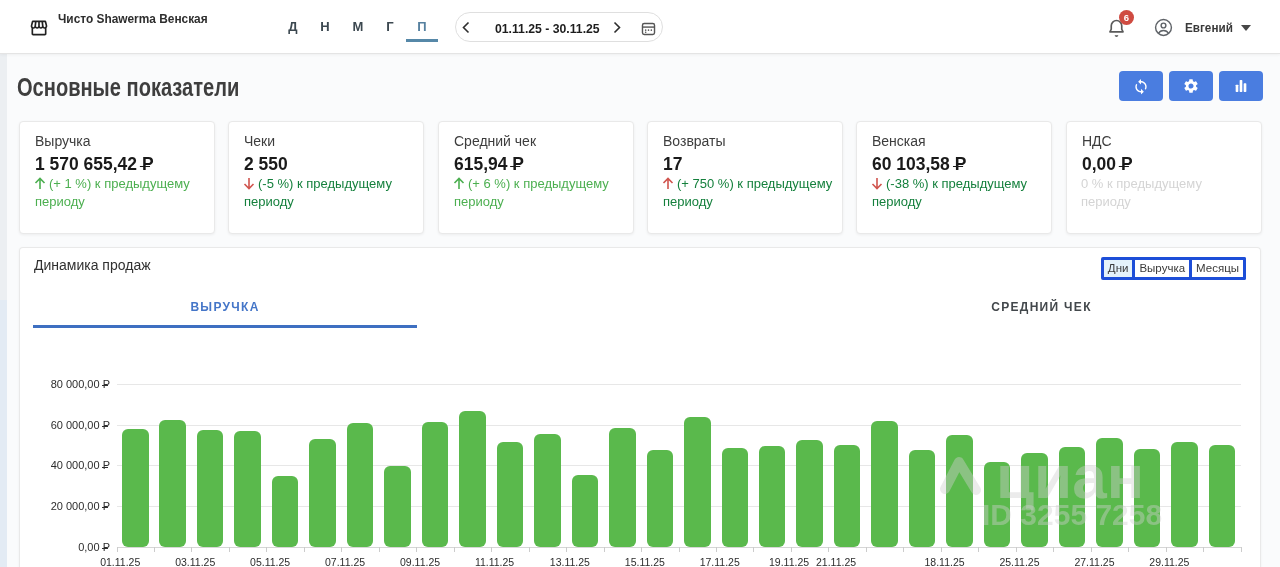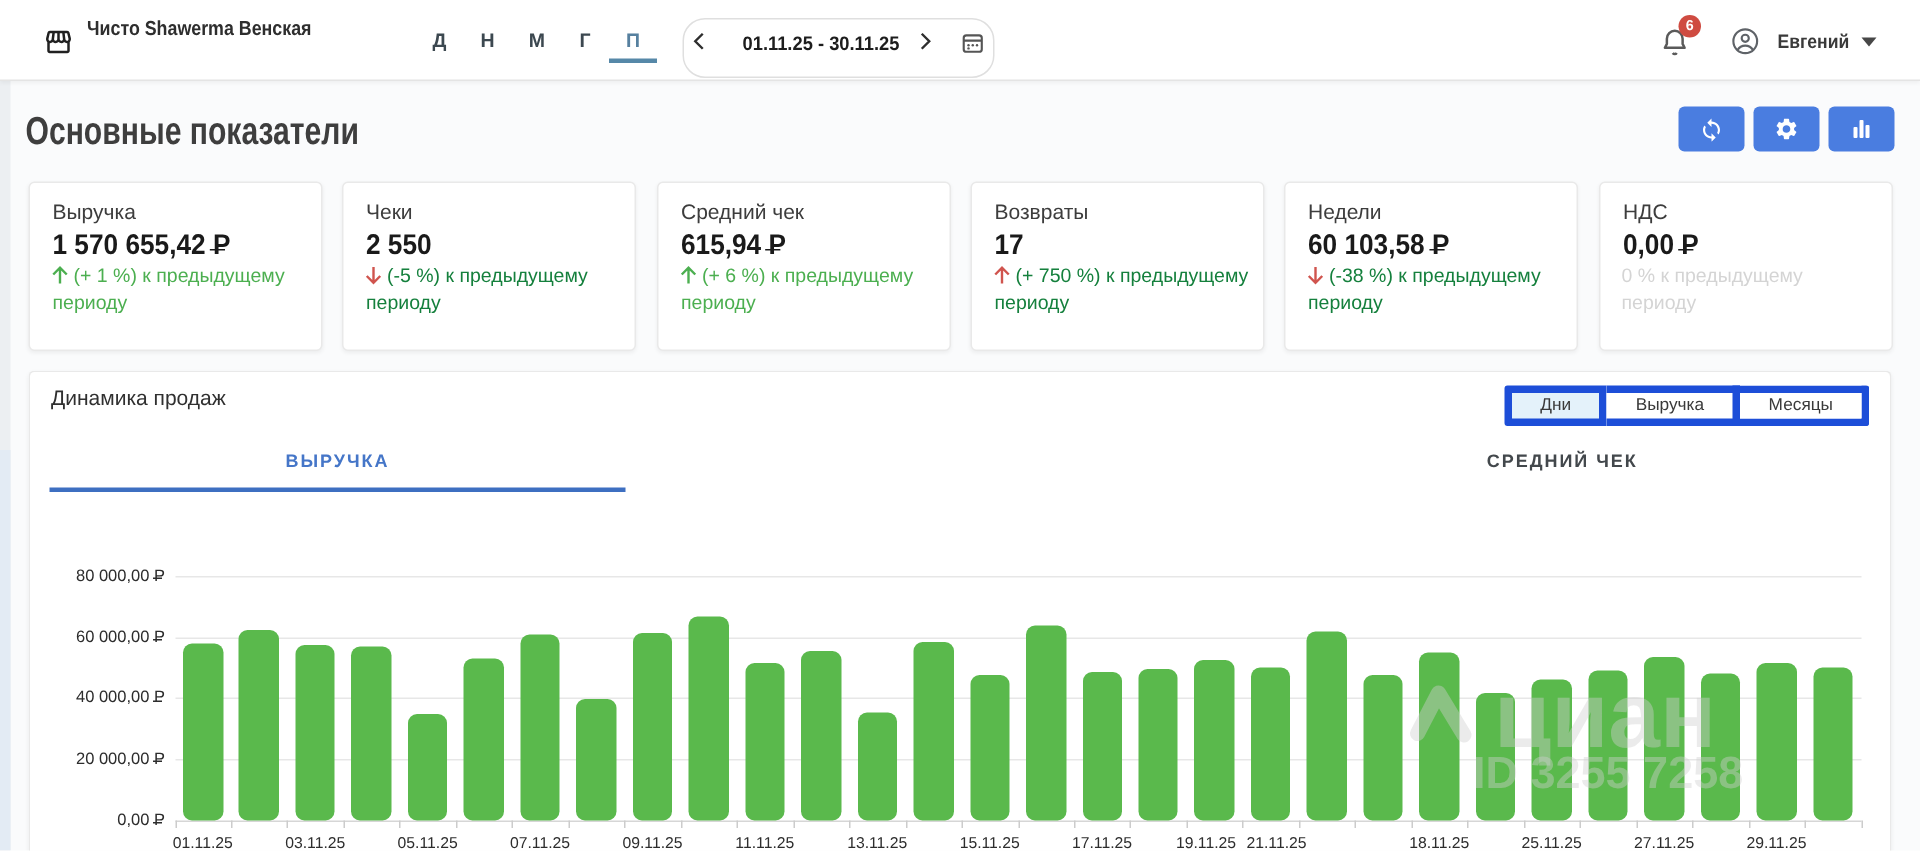--- a/index.html
+++ b/index.html
@@ -6,47 +6,47 @@
 body{font-family:"Liberation Sans",sans-serif;background:#fafbfc;position:relative;color:#333}
 .abs{position:absolute}
 .rub{display:inline-block;position:relative}
 .rub::after{content:"";position:absolute;left:-2px;bottom:7.6px;width:11px;height:1.8px;background:currentColor}
 .rubS{display:inline-block;position:relative}
 .rubS::after{content:"";position:absolute;left:-1px;bottom:3.8px;width:6px;height:1px;background:currentColor}
 
 #topbar{position:absolute;left:0;top:0;width:1280px;height:54px;background:#fff;border-bottom:1px solid #e4e4e4;box-shadow:0 1px 3px rgba(0,0,0,0.05);z-index:5}
 #ttl{position:absolute;left:58px;top:11px;font-size:13.5px;font-weight:bold;color:#2e2e2e;transform:scaleX(0.88);transform-origin:left center;white-space:nowrap}
 .ptab{position:absolute;top:19px;width:34px;text-align:center;font-size:13px;font-weight:bold;color:#3c4850}
-#pill{position:absolute;left:455px;top:12px;width:208px;height:40px;border:1px solid #dfdfdf;border-radius:15px;background:#fff}
+#pill{position:absolute;left:455px;top:12px;width:208px;height:30px;border:1px solid #dfdfdf;border-radius:15px;background:#fff}
 #pdate{position:absolute;left:39px;top:8px;font-size:13px;color:#1d1d1d;font-weight:bold;transform:scaleX(0.94);transform-origin:left center;white-space:nowrap}
 
 #h1{position:absolute;left:17px;top:72px;font-size:26px;font-weight:bold;color:#3e3e3e;transform:scaleX(0.772);transform-origin:left top;white-space:nowrap}
 .hbtn{position:absolute;top:71px;width:44px;height:30px;background:#4a7de0;border-radius:4px}
 .hbtn svg{position:absolute;left:50%;top:50%;transform:translate(-50%,-50%)}
 
 .card{position:absolute;top:121px;width:196px;height:113px;background:#fff;border:1px solid #e9e9e9;border-radius:4px;box-shadow:0 1px 3px rgba(0,0,0,0.06)}
 .ct{position:absolute;left:15px;top:11px;font-size:14px;color:#3d3d3d}
 .cv{position:absolute;left:15px;top:31px;font-size:19px;font-weight:bold;color:#1a1a1a;white-space:nowrap;transform:scaleX(0.92);transform-origin:left center}
 .cd{position:absolute;left:14px;top:53px;font-size:13px;line-height:17.5px;white-space:nowrap}
 .green{color:#4caf50}.red{color:#15803d}.grey{color:#d4d4d4}
 .darr{display:inline-block;vertical-align:-2px;margin-right:3px}
 
 #chart{position:absolute;left:19px;top:247px;width:1242px;height:330px;background:#fff;border:1px solid #e9e9e9;border-bottom:none;border-radius:4px 4px 0 0;box-shadow:0 1px 3px rgba(0,0,0,0.05)}
 #dyn{position:absolute;left:14px;top:9px;font-size:14px;color:#303030}
 #seg{position:absolute;right:14px;top:9px;display:flex;font-size:11.5px;color:#3a3a3a}
-#seg div{border:5px solid #1d4ed8;padding:2px 19px 3px;background:#fff}
+#seg div{border:3px solid #1d4ed8;padding:2px 4px 3px;background:#fff}
 #seg div:first-child{background:#e4f2fa;border-radius:2px 0 0 2px}
 #seg div:nth-child(2){border-left:none}
 #seg div:last-child{border-left:none;border-radius:0 2px 2px 0}
 .btab{position:absolute;top:39px;height:44px;width:405px;text-align:center;font-size:12px;font-weight:bold;letter-spacing:1.3px;line-height:41px;color:#43484c}
 #underline{position:absolute;left:13px;top:77px;width:384px;height:3px;background:#3e6fc1}
 .gl{position:absolute;height:1px;background:#e7e7e7}
 .ylab{position:absolute;width:82px;text-align:right;font-size:11px;color:#2d2d2d;white-space:nowrap}
 .bar{position:absolute;background:#5ab94c;border-radius:6px}
-.xlab{position:absolute;width:70px;text-align:center;font-size:10.5px;color:#2d2d2d}
+.xlab{position:absolute;width:70px;text-align:left;font-size:10.5px;color:#2d2d2d}
 .tick{position:absolute;width:1px;height:5px;background:#ccc}
 
 #wm{position:absolute;left:930px;top:440px;width:290px;height:100px;color:rgba(208,208,208,0.42);z-index:9}
 </style></head>
 <body>
 <div id="topbar">
   <svg class="abs" style="left:29px;top:18px" width="20" height="20" viewBox="0 0 24 24" fill="#212121">
       <path d="M21.9 8.89l-1.05-4.37c-.22-.9-1-1.52-1.91-1.52H5.05c-.9 0-1.69.63-1.9 1.52L2.1 8.89c-.24 1.02-.02 2.06.62 2.88.08.11.19.19.28.29V19c0 1.1.9 2 2 2h14c1.1 0 2-.9 2-2v-6.94c.09-.09.2-.18.28-.28.64-.82.87-1.87.62-2.89zm-2.99-3.9l1.05 4.37c.1.42.01.84-.25 1.17-.14.18-.44.47-.94.47-.61 0-1.14-.49-1.21-1.14L16.98 5l1.93-.01zM13 5h1.96l.54 4.52c.05.39-.07.78-.33 1.07-.22.26-.54.41-.95.41-.67 0-1.22-.59-1.22-1.31V5zM8.49 9.52L9.04 5H11v4.69c0 .72-.55 1.31-1.29 1.31-.34 0-.65-.15-.89-.41-.25-.29-.37-.68-.33-1.07zm-4.45-.16L5.05 5h1.97l-.58 4.86c-.08.65-.6 1.14-1.21 1.14-.49 0-.8-.29-.93-.47-.27-.32-.36-.75-.26-1.17zM5 19v-6.03c.08.01.15.03.23.03.87 0 1.66-.36 2.24-.95.6.6 1.4.95 2.31.95.87 0 1.65-.36 2.23-.93.59.57 1.39.93 2.29.93.84 0 1.64-.35 2.24-.95.58.59 1.37.95 2.24.95.08 0 .15-.02.23-.03V19H5z"></path>
     </svg>
   <div id="ttl">Чисто Shawerma Венская</div>
@@ -131,21 +131,21 @@
       </svg>(+ 6 %) к предыдущему<br><span style="margin-left:1px">периоду</span></div>
 </div>
 <div class="card" style="left:647px">
   <div class="ct">Возвраты</div>
   <div class="cv">17</div>
   <div class="cd red"><svg class="darr" width="12" height="13" viewBox="0 0 12 13" fill="none" stroke="#d0544e" stroke-width="1.6">
         <path d="M6 12 V1.5 M1.5 6 L6 1.5 L10.5 6"></path>
       </svg>(+ 750 %) к предыдущему<br><span style="margin-left:1px">периоду</span></div>
 </div>
 <div class="card" style="left:856px">
-  <div class="ct">Недели</div>
+  <div class="ct">Венская</div>
   <div class="cv">60 103,58 <span class="rub">Р</span></div>
   <div class="cd red"><svg class="darr" width="12" height="13" viewBox="0 0 12 13" fill="none" stroke="#d0544e" stroke-width="1.6">
         <path d="M6 1 V11.5 M1.5 7 L6 11.5 L10.5 7"></path>
       </svg>(-38 %) к предыдущему<br><span style="margin-left:1px">периоду</span></div>
 </div>
 <div class="card" style="left:1066px">
   <div class="ct">НДС</div>
   <div class="cv">0,00 <span class="rub">Р</span></div>
   <div class="cd grey">0 % к предыдущему<br>периоду</div>
 </div>

